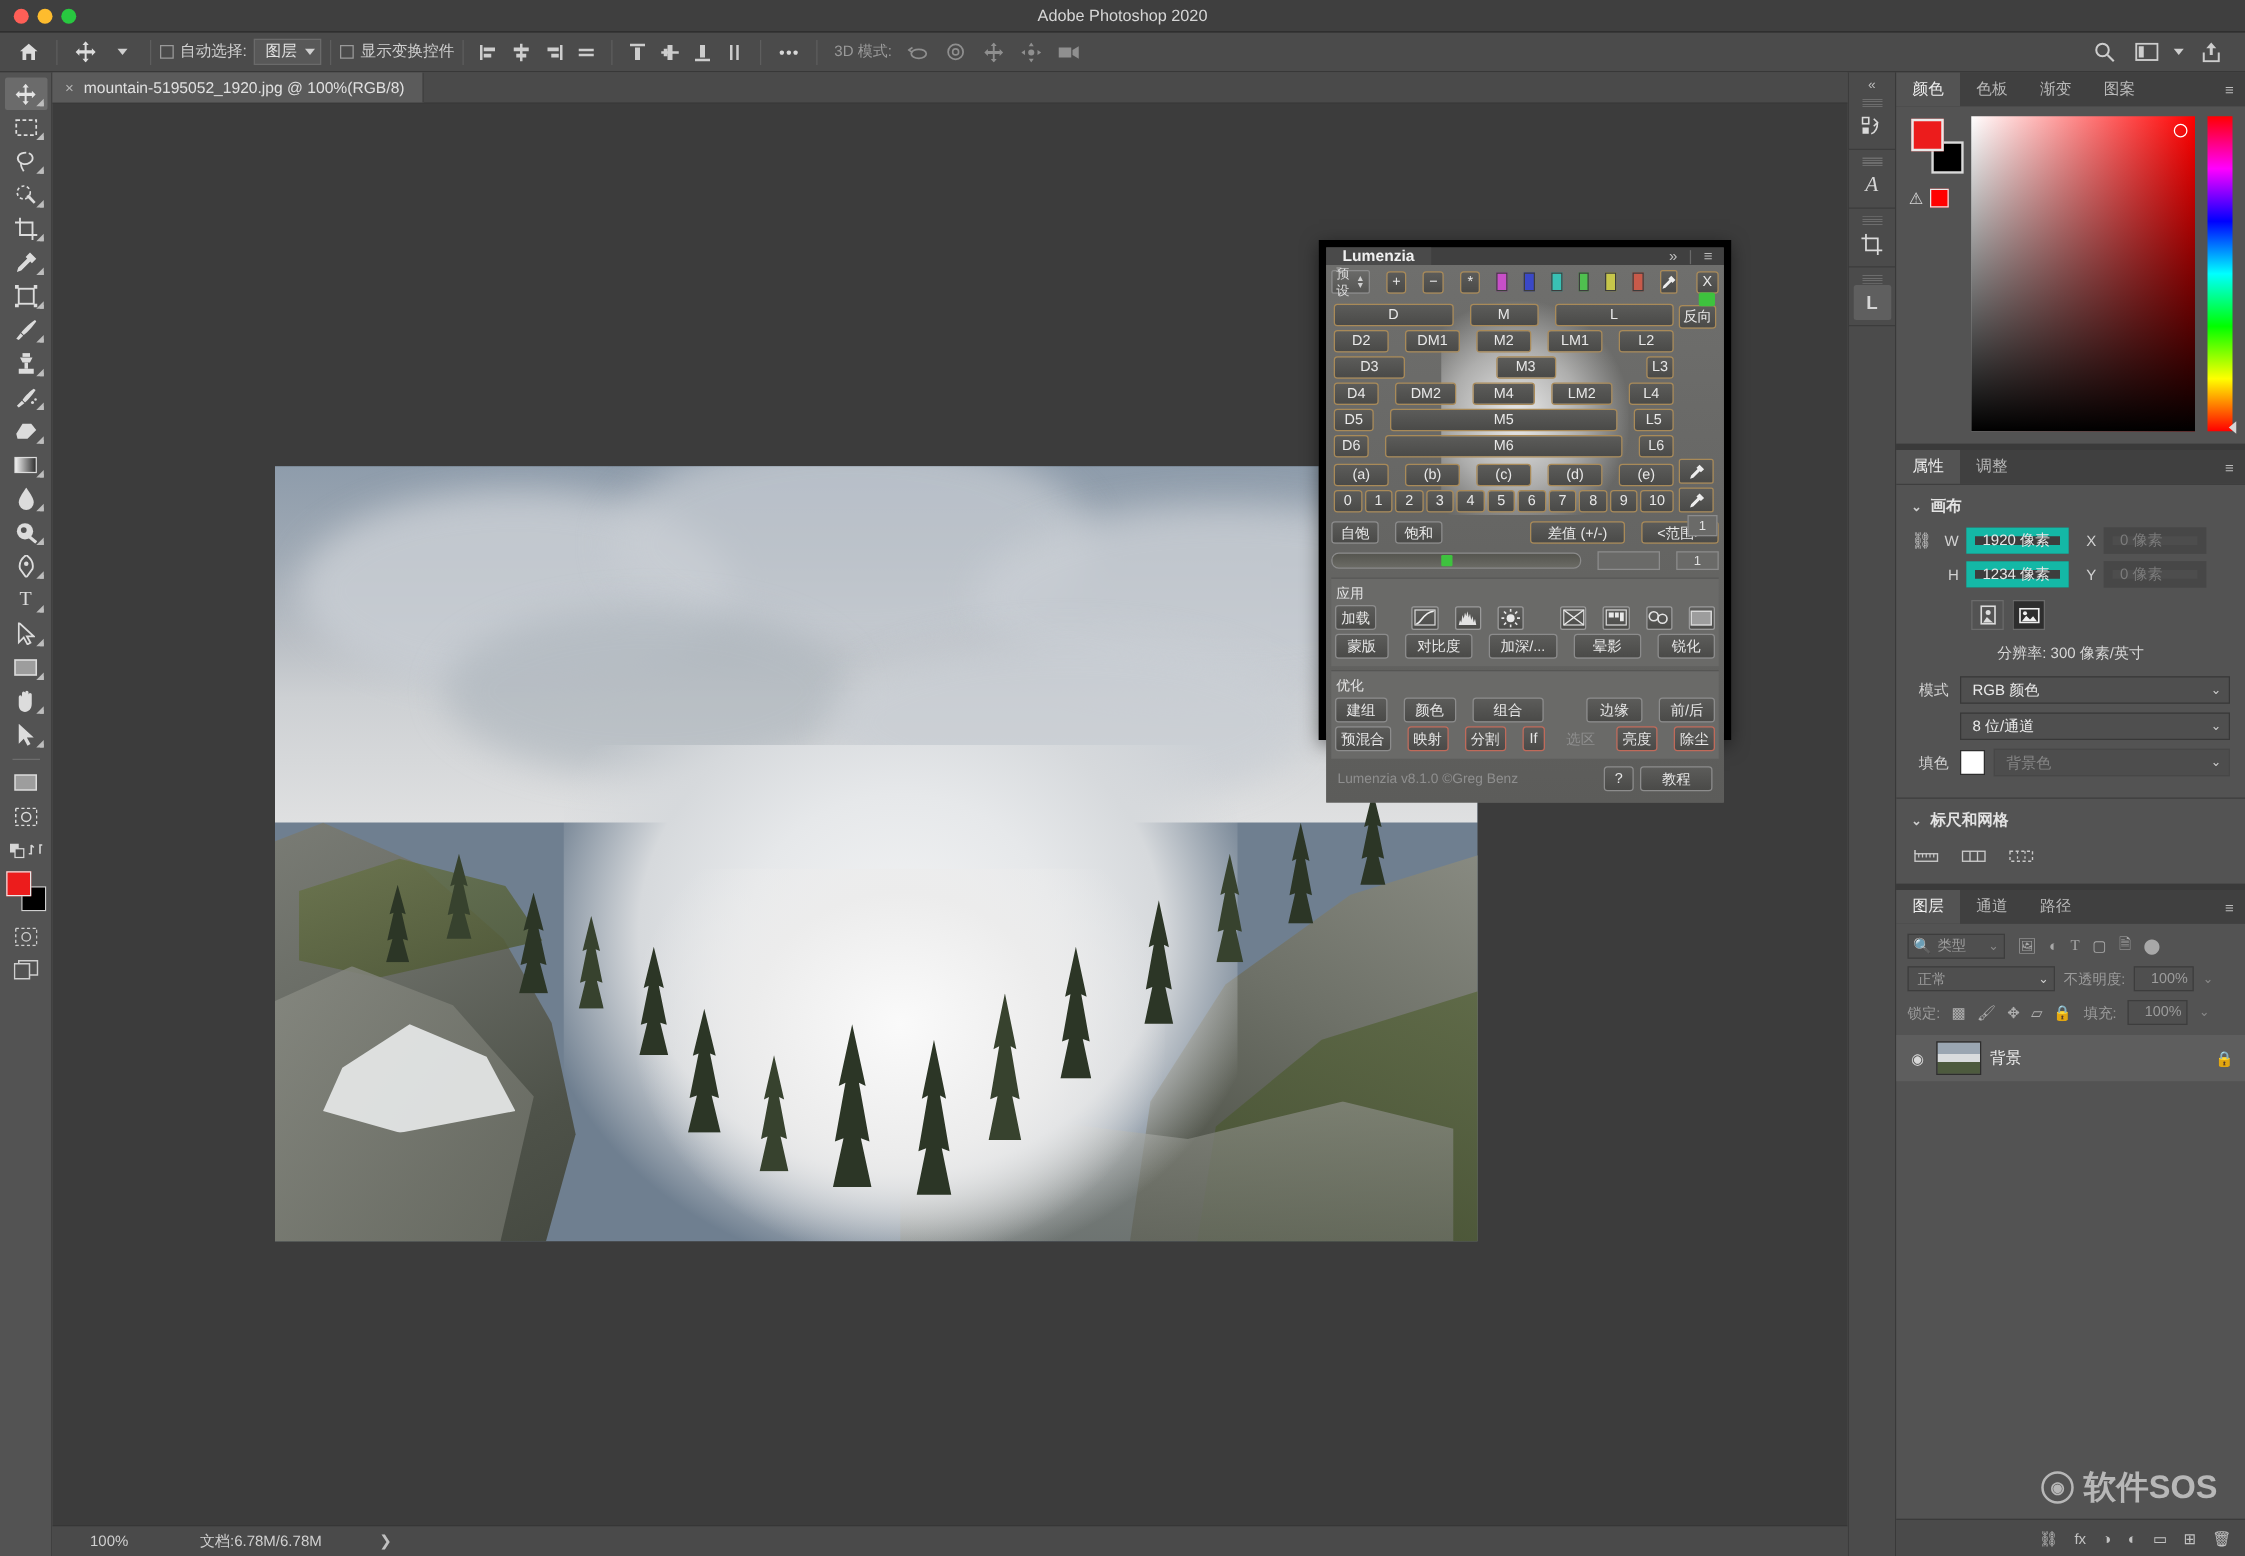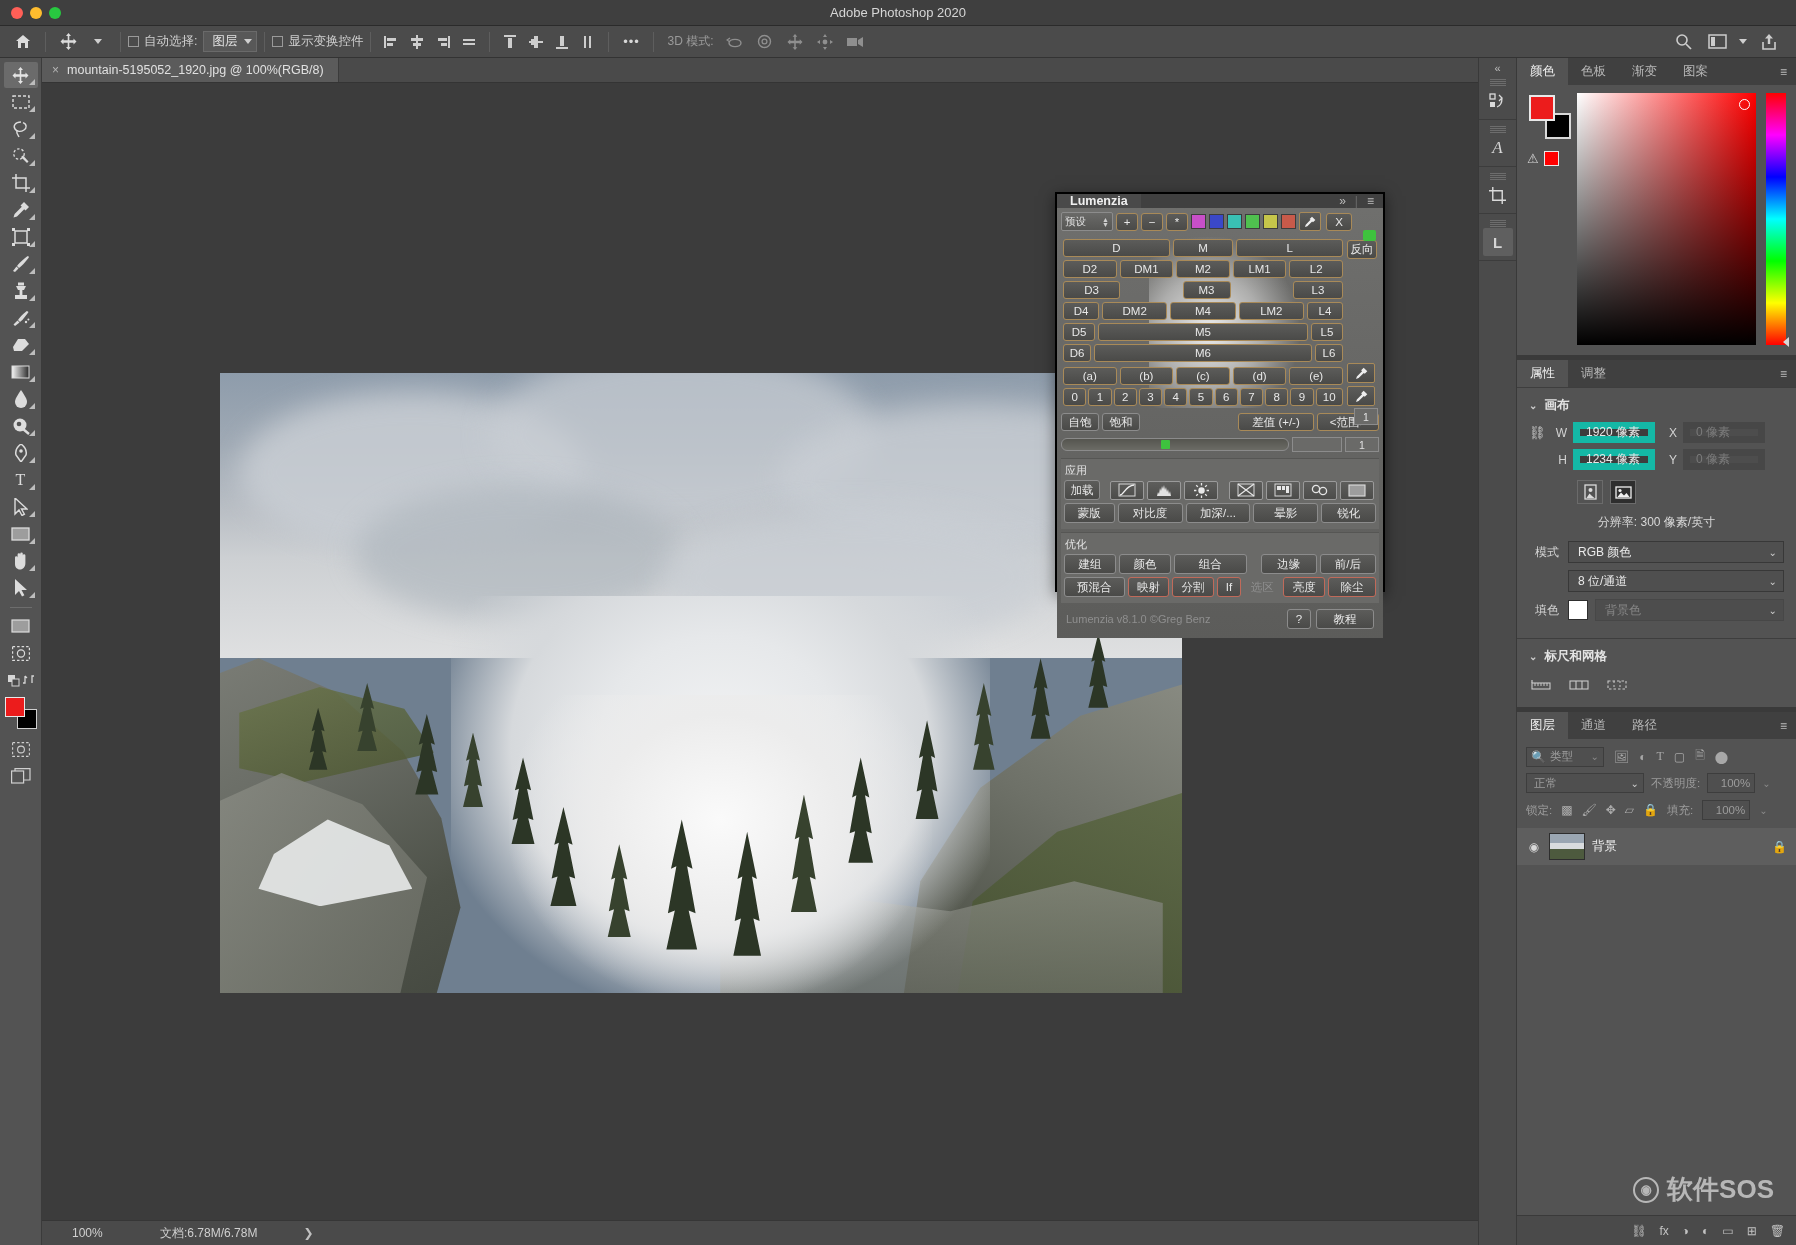--- a/index.html
+++ b/index.html
@@ -213,29 +213,29 @@
   .thumb{ width:36px; height:27px; border:1px solid #2d2d2d;
     background:linear-gradient(#9aa6b2 0 38%, #d9dcde 38% 62%, #4d5a3e 62% 100%);}
   .lname{ font-size:12.5px; color:#ececec;}
   .llock{ margin-left:auto; color:#d5d5d5; font-size:12px;}
   .layer-footer{ margin-top:auto; height:30px; background:#4a4a4a; border-top:1px solid #3a3a3a;
     display:flex; align-items:center; justify-content:flex-end; gap:13px; padding-right:11px; color:#c2c2c2; font-size:12px;}
 
   
   #lumenzia{
     position:absolute; left:1055px; top:192px; width:330px; height:400px;
-    background:#4a4a4a; border:2px solid #000000; box-shadow:0 4px 14px rgba(0,0,0,.5);
+    background:#4a4a4a; border:6px solid #000000; box-shadow:0 4px 14px rgba(0,0,0,.5);
     display:flex; flex-direction:column; z-index:50;
   }
   #lum-tabs{ height:27px; background:#404040; display:flex; align-items:stretch;}
   #lum-tabs .ptab.active{ background:#4a4a4a; }
   #lum-body{ flex:1; background:#6a6a68; padding:4px; display:flex; flex-direction:column; gap:3px;
     background-image:linear-gradient(#6f6f6d,#5c5c5a);}
   .lum-sec{ background:#6a6a68; padding:3px; }
-  .lrow{ display:flex; gap:3px; align-items:center; margin-bottom:3px;}
+  .lrow{ display:flex; gap:13px; align-items:center; margin-bottom:3px;}
   .lbtn{
     background:linear-gradient(#5c5c5a,#4a4a48);
     border:1px solid #a98a58; color:#e8e8e8; font-size:11.5px;
     height:18px; display:flex; align-items:center; justify-content:center;
     border-radius:3px; padding:0 4px; white-space:nowrap;
   }
   .lbtn.gray{ border-color:#8c8c8c; }
   .lbtn.red{ border-color:#c06a5a; }
   .lbtn.dis{ color:#8f8f8f; border-color:#7d7d7d;}
   .spin{ background:linear-gradient(#6a6a68,#565654); border:1px solid #8c8c8c;
@@ -930,21 +930,21 @@
           <div class="lbtn" style="flex:1;">DM1</div>
           <div class="lbtn" style="flex:1;">M2</div>
           <div class="lbtn" style="flex:1;">LM1</div>
           <div class="lbtn" style="flex:1;">L2</div>
         </div>
         <div class="lrow" style="margin:0;">
           <div class="lbtn" style="width:57px;">D3</div>
           <div style="flex:1"></div>
           <div class="lbtn" style="width:48px;">M3</div>
           <div style="flex:1"></div>
-          <div class="lbtn" style="width:50px;">L3</div>
+          <div class="lbtn" style="width:22px;">L3</div>
         </div>
         <div class="lrow" style="margin:0;">
           <div class="lbtn" style="width:36px;">D4</div>
           <div class="lbtn" style="flex:1;">DM2</div>
           <div class="lbtn" style="flex:1;">M4</div>
           <div class="lbtn" style="flex:1;">LM2</div>
           <div class="lbtn" style="width:36px;">L4</div>
         </div>
         <div class="lrow" style="margin:0;">
           <div class="lbtn" style="width:32px;">D5</div>

